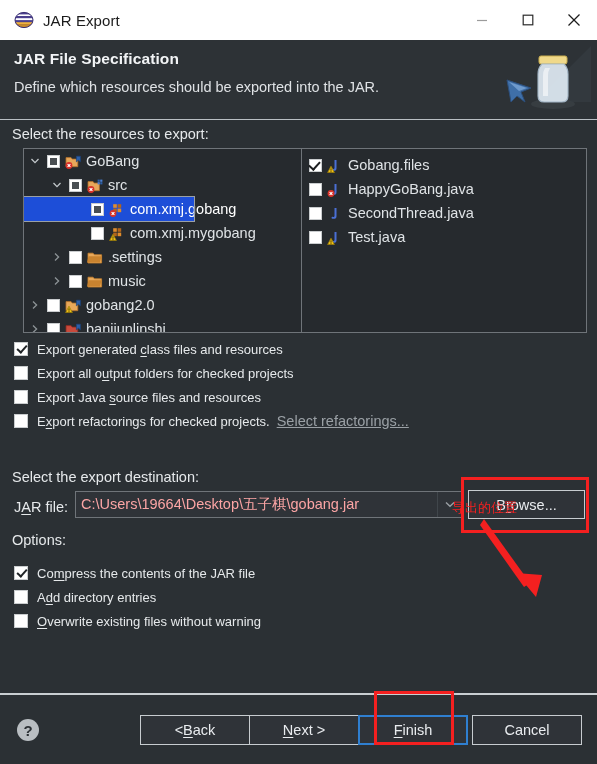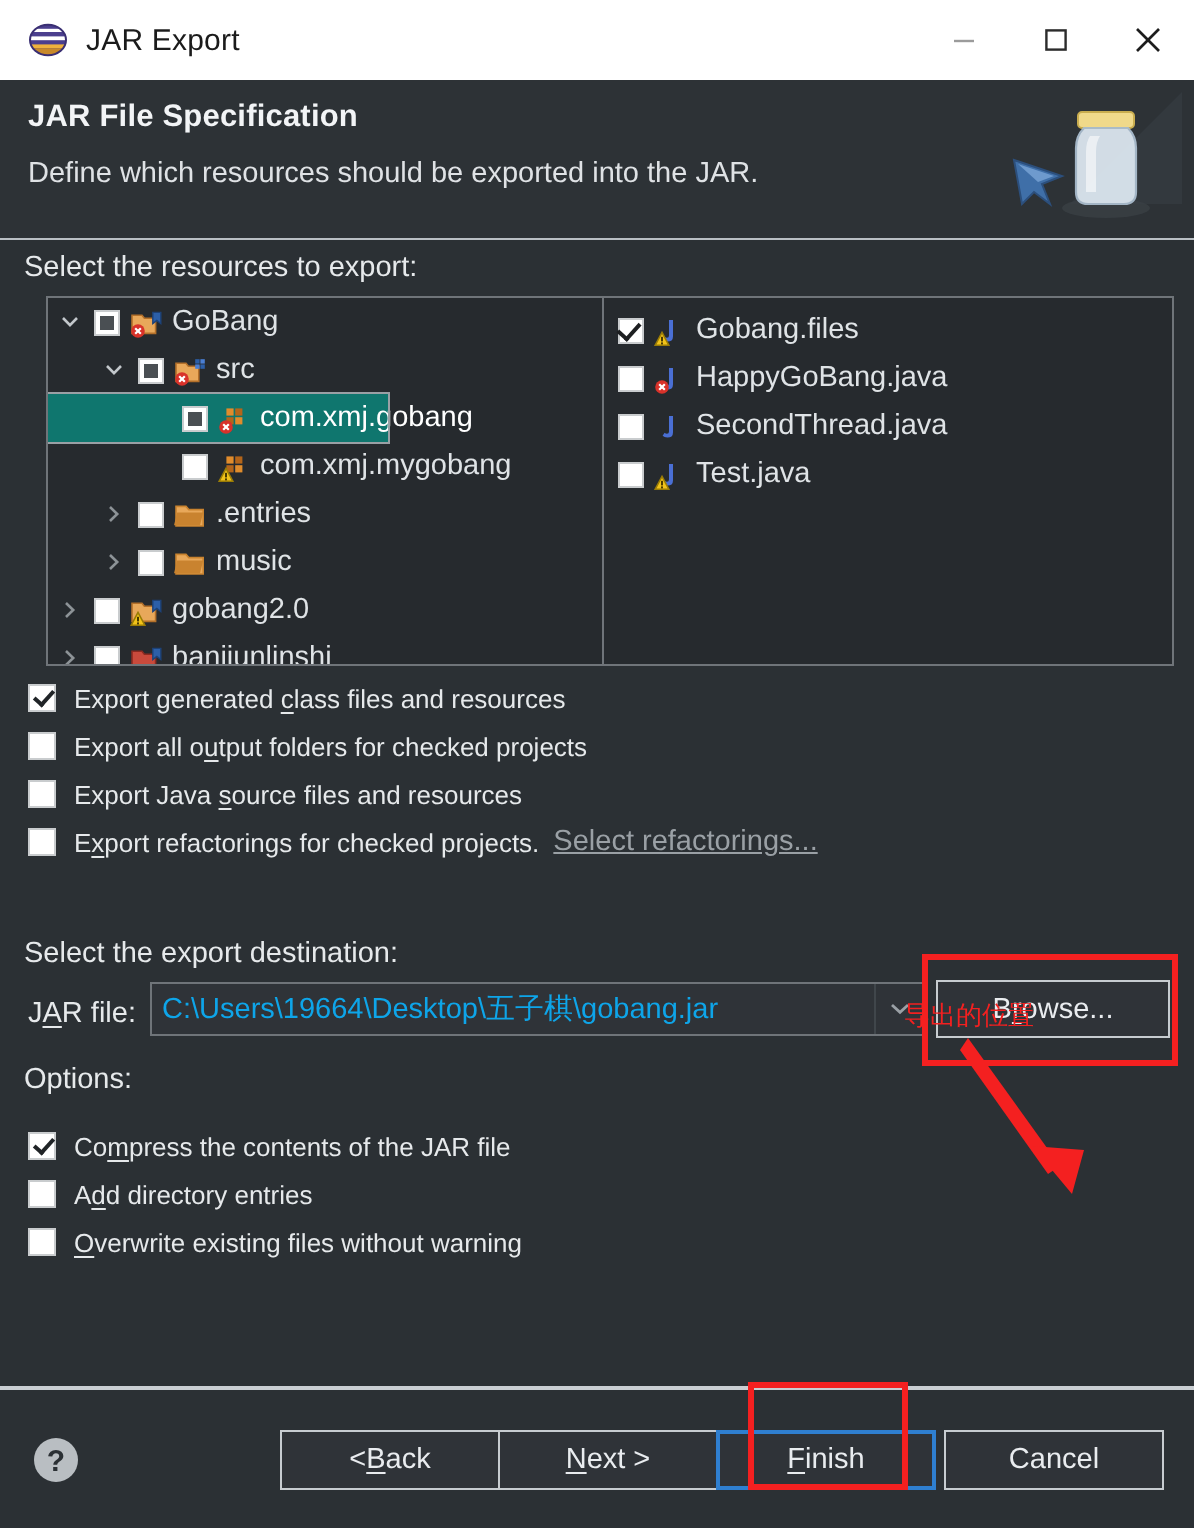--- a/index.html
+++ b/index.html
@@ -79,37 +79,37 @@
     box-sizing:border-box;position:relative;margin-right:9px;
   }
   .dcb.checked::after{
     content:"";position:absolute;left:4px;top:0px;width:4px;height:8px;
     border:solid #202427;border-width:0 2px 2px 0;transform:rotate(42deg);
   }
 
   .ic{width:16px;height:15px;flex:none;margin-right:5px;position:relative;}
   .ic svg{position:absolute;left:0;top:0;}
 
-  .sel{background:#0f766e;outline:1px solid #9aa0a5;}
+  .sel{background:#1d4ed8;outline:1px solid #9aa0a5;}
   .sel .name{color:#ffffff;}
 
   
   .optrow{position:absolute;left:14px;display:flex;align-items:center;height:20px;}
   .optrow .t{font-size:13px;color:#e6e9eb;}
   .linklike{color:#9aa0a5;text-decoration:underline;margin-left:7px;font-size:14.5px;}
 
   
   #dest-label{position:absolute;left:12px;top:348px;}
   #jar-label{position:absolute;left:14px;top:378px;}
   .combo{
     position:absolute;left:75px;top:370px;width:387px;height:27px;
     background:#2f3338;border:1px solid #6f7479;box-sizing:border-box;
     display:flex;align-items:center;
   }
-  .combo .val{padding-left:5px;font-size:14.5px;color:#0ea5e9;white-space:nowrap;overflow:hidden;}
+  .combo .val{padding-left:5px;font-size:14.5px;color:#fca5a5;white-space:nowrap;overflow:hidden;}
   .combo .arrowbox{
     position:absolute;right:0;top:0;width:23px;height:25px;
     display:flex;align-items:center;justify-content:center;border-left:1px solid #40464b;
   }
   .btn{
     position:absolute;background:#2f3338;border:1px solid #c7ccd0;box-sizing:border-box;
     color:#e9ecef;font-size:14.5px;font-family:inherit;
     display:flex;align-items:center;justify-content:center;
   }
   #browse-btn{left:468px;top:369px;width:117px;height:29px;}
@@ -286,21 +286,21 @@
               </svg>
             </span>
             <span style="width:5px;flex:none"></span>
             <span class="cb"></span>
             <span class="ic">
               <svg width="16" height="15" viewBox="0 0 16 15">
                 <path d="M1 3.2 h5 l1.4 1.6 h7.2 v8.2 h-13.6 z" fill="#e8a85a" stroke="#c9832f" stroke-width=".8"></path>
                 <path d="M1.6 6.2 h13 l-1.6 6.4 h-13 z" fill="#c9832f"></path>
               </svg>
             </span>
-            <span class="name">.entries</span>
+            <span class="name">.settings</span>
           </div>
           <div class="row">
             <span style="width:26px;flex:none"></span>
             <span class="twisty">
               <svg width="10" height="10" viewBox="0 0 10 10">
                 <path d="M3 1.5 L6.6 5 L3 8.5" fill="none" stroke="#8d9397" stroke-width="1.3"></path>
               </svg>
             </span>
             <span style="width:5px;flex:none"></span>
             <span class="cb"></span>

